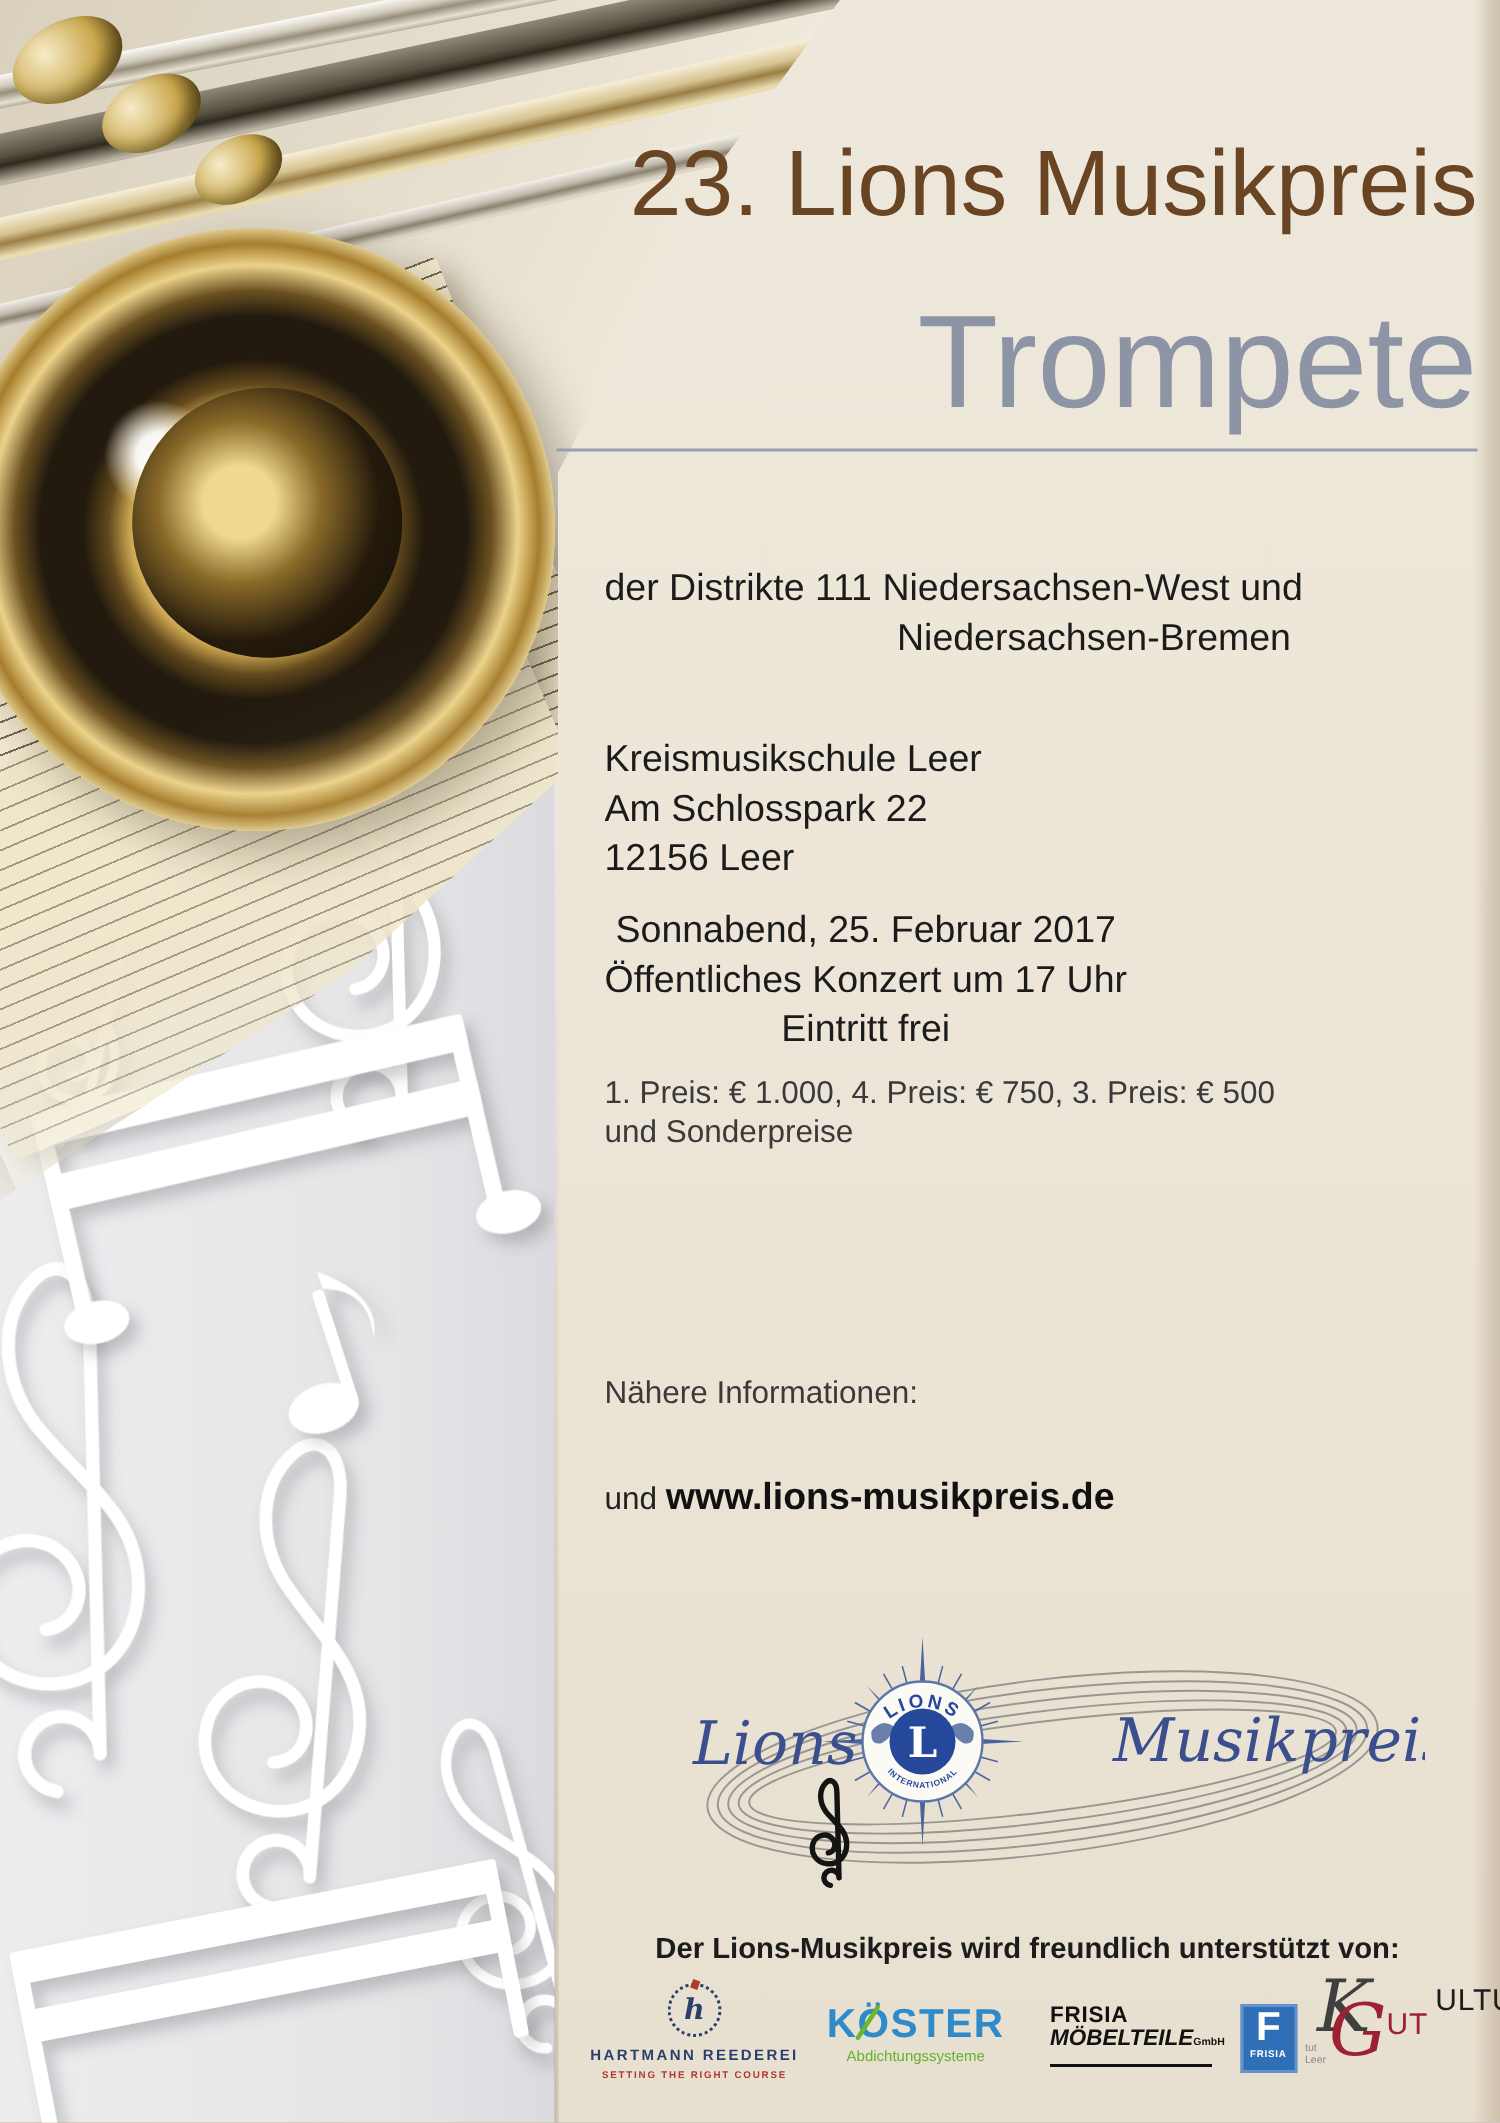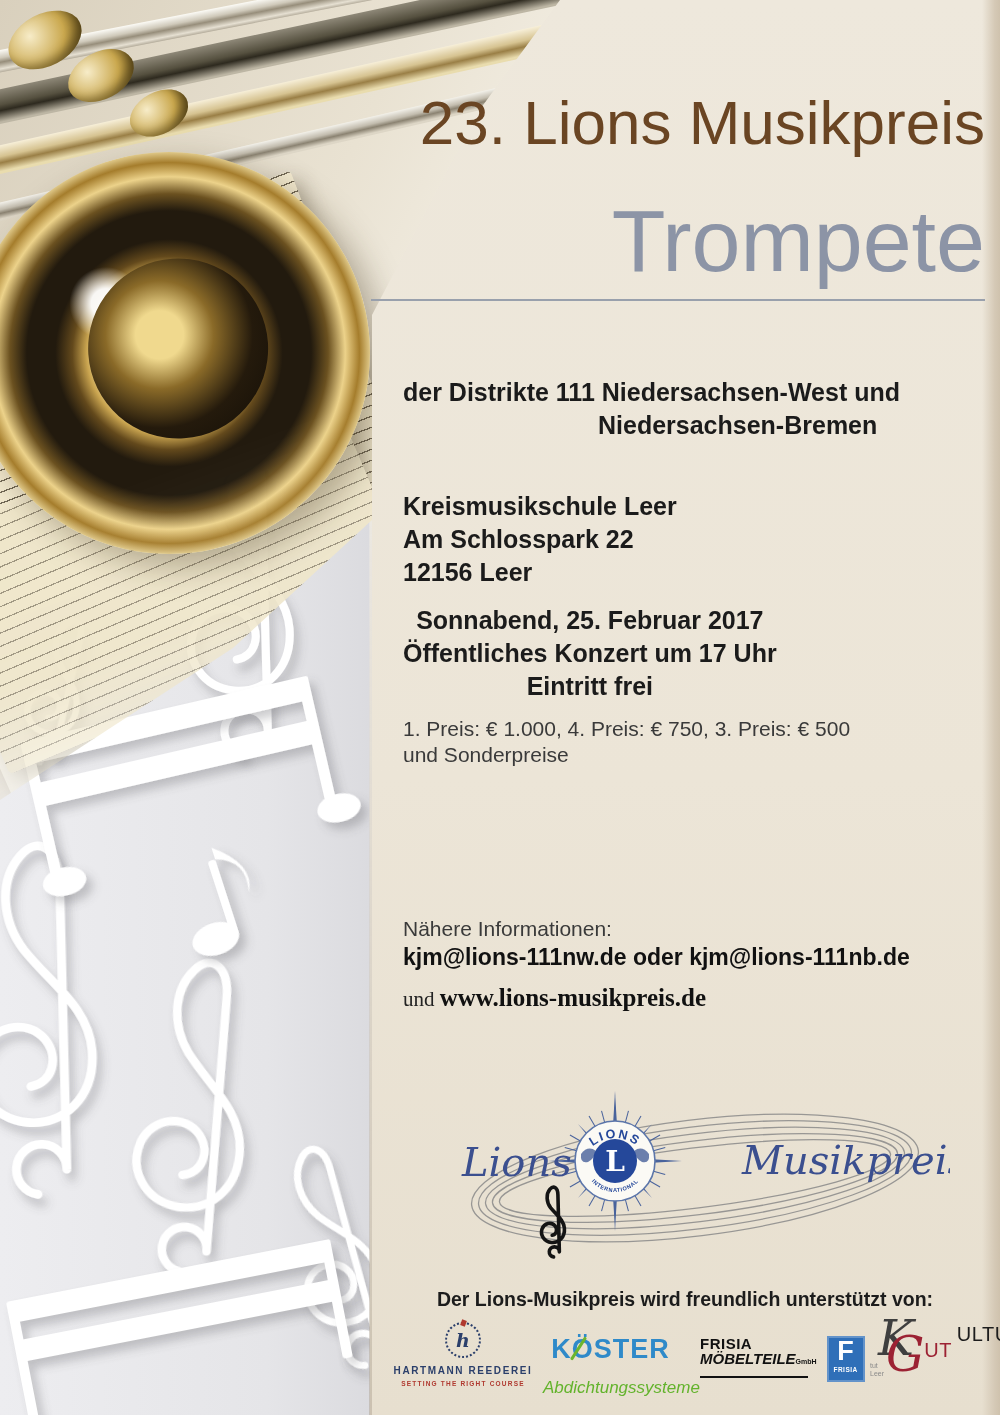--- a/index.html
+++ b/index.html
@@ -55,52 +55,52 @@
         #d8b763 90%, #8a6c26 96%, #6b5420 100%);}
   .bell-core{position:absolute;left:30%;top:27%;width:45%;height:45%;border-radius:50%;
     background:radial-gradient(circle at 42% 40%,#f0d98e 0 16%,#8a6a28 36%,#241a0c 62%,#120d06 100%);}
   
   .title-wrap{position:absolute;left:364px;right:15px;top:90px;text-align:right;}
   .title{font-size:62px;line-height:1.05;font-weight:400;color:#6a4523;letter-spacing:0;}
   .subtitle{font-size:88px;line-height:1;font-weight:400;color:#8c94a6;margin-top:42px;}
   .subtitle-rule{height:2px;background:#99a0ac;margin-top:14px;margin-left:7px;}
   
   .blk{position:absolute;left:403px;color:#1b1b1b;}
-  .bold-blk{font-weight:700;font-size:25px;line-height:33px;}
+  .bold-blk{font-weight:400;font-size:25px;line-height:33px;}
   .districts{top:376px;width:560px;}
   .districts .l2{padding-left:195px;}
   .venue{top:490px;}
   .event{top:604px;text-align:center;}
   .light-blk{font-weight:400;font-size:21px;line-height:26px;color:#3a3a3a;}
   .prizes{top:716px;}
   .qual{top:806px;line-height:28px;}
   .info-label{top:916px;}
   .emails{top:944px;font-weight:700;font-size:23px;color:#111;}
-  .weburl{top:984px;font-size:21px;color:#222;font-family:Liberation Serif, serif;}
+  .weburl{top:984px;font-size:21px;color:#222;}
   .weburl b{font-size:25px;color:#111;}
   
   .logo-zone{position:absolute;left:430px;top:1088px;width:520px;height:185px;}
   
   .support-heading{position:absolute;left:390px;top:1288px;width:590px;text-align:center;
     font-size:19.5px;font-weight:700;color:#1c1c1c;}
   .sponsor{position:absolute;}
   .sp-hartmann{left:393px;top:1322px;width:140px;text-align:center;color:#2b3f6b;}
   .h-circle{position:relative;width:32px;height:32px;margin:0 auto;border:2px dotted #2b3f6b;
     border-radius:50%;display:flex;align-items:center;justify-content:center;}
   .h-circle::before{content:"";position:absolute;top:-4px;left:14px;width:5px;height:6px;
     background:#b0392f;transform:rotate(20deg);}
   .h-mono{font-family:"DejaVu Serif",serif;font-style:italic;font-weight:700;font-size:19px;}
   .h-name{margin-top:7px;font-size:10px;font-weight:700;letter-spacing:1.6px;}
   .h-tag{margin-top:4px;font-size:6.5px;font-weight:700;letter-spacing:1.2px;color:#b0392f;}
   .sp-koester{left:543px;top:1334px;width:135px;text-align:center;}
   .koe-name{position:relative;display:inline-block;font-size:27px;font-weight:700;
     letter-spacing:1px;color:#2f8ac9;}
   .koe-slash{position:absolute;left:26px;top:1px;width:3px;height:27px;background:#6cb52d;
     transform:rotate(33deg);border-radius:2px;}
-  .koe-tag{font-size:17px;font-style:italic;color:#63b32c;margin-top:13px;}
+  .koe-tag{font-size:10px;color:#63b32c;margin-top:1px;}
   .sp-frisia{left:700px;top:1336px;display:flex;align-items:flex-start;}
   .f-text{color:#111;}
   .f-l1{font-size:15px;font-weight:800;letter-spacing:.5px;line-height:15px;}
   .f-l2{font-size:15px;font-weight:800;font-style:italic;line-height:16px;}
   .f-gmbh{font-size:7px;font-weight:700;font-style:normal;}
   .f-rule{width:108px;height:2px;background:#111;margin-top:6px;}
   .f-badge{position:relative;width:38px;height:46px;margin-left:10px;background:#2f6fb8;
     display:flex;flex-direction:column;align-items:center;box-shadow:inset 0 0 0 2px rgba(255,255,255,.25);}
   .f-badge-letter{color:#fff;font-size:27px;font-weight:800;line-height:30px;}
   .f-badge-label{color:#fff;font-size:6.5px;font-weight:700;letter-spacing:.5px;}
@@ -203,21 +203,20 @@
     <div>Eintritt frei</div>
   </div>
 
   <div class="blk light-blk prizes">
     <div>1. Preis: € 1.000, 4. Preis: € 750, 3. Preis: € 500</div>
     <div>und Sonderpreise</div>
   </div>
 
 
   <div class="blk light-blk info-label">Nähere Informationen:</div>
-  <div class="blk emails">kjm@lions-111nw.de oder kjm@lions-111nb.de</div>
   <div class="blk weburl">
     <span>und</span>
     <b>www.lions-musikpreis.de</b>
   </div>
 
   <svg class="logo-zone" width="520" height="185" viewBox="0 0 520 185">
     <defs>
       <path id="arcTop" d="M152 76 A34 34 0 0 1 218 76" fill="none"></path>
       <path id="arcBot" d="M156 84 A31 31 0 0 0 214 84" fill="none"></path>
     </defs>

